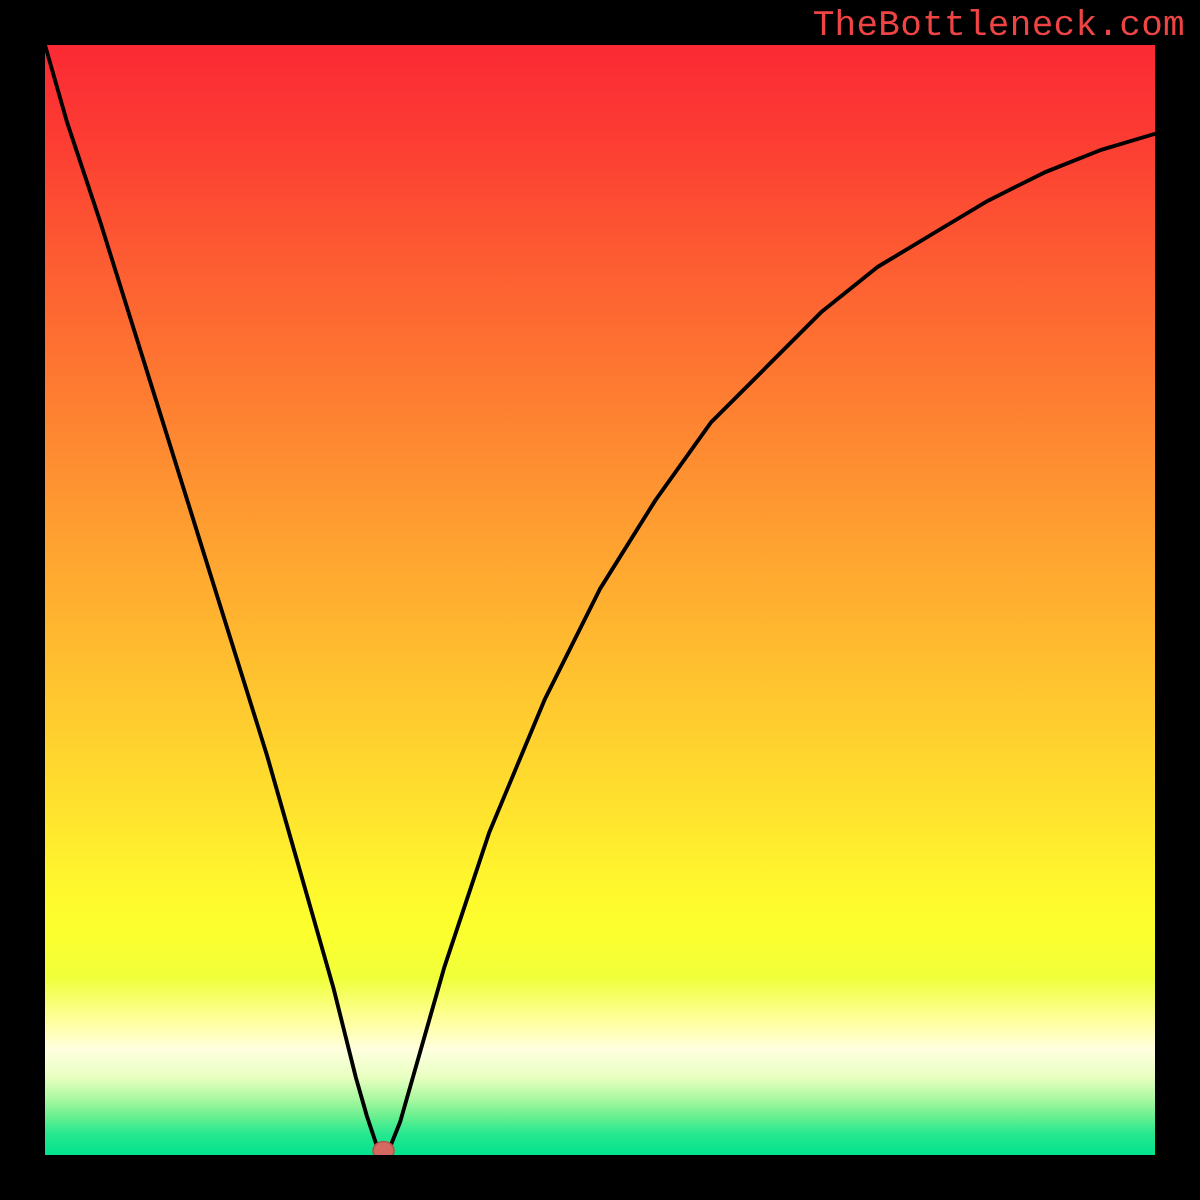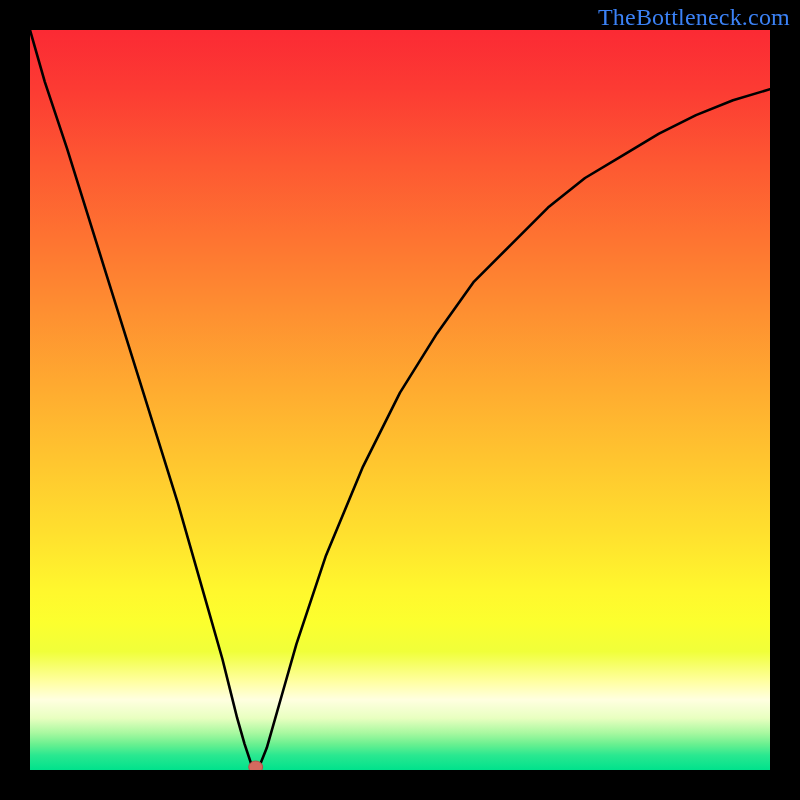--- a/index.html
+++ b/index.html
@@ -13,23 +13,23 @@
   .outer {
     position: relative;
     width: 800px;
     height: 800px;
     background: #000;
   }
   .watermark {
     position: absolute;
     top: 4px;
     right: 10px;
-    font-family: Liberation Serif, serif;
+    font-family: Liberation Mono, monospace;
     font-size: 24px;
-    color: #3b82f6;
+    color: #ef4444;
     font-weight: 500;
     letter-spacing: 0.2px;
     z-index: 3;
   }
   .plot {
     position: absolute;
     left: 30px;
     top: 30px;
     width: 740px;
     height: 740px;

